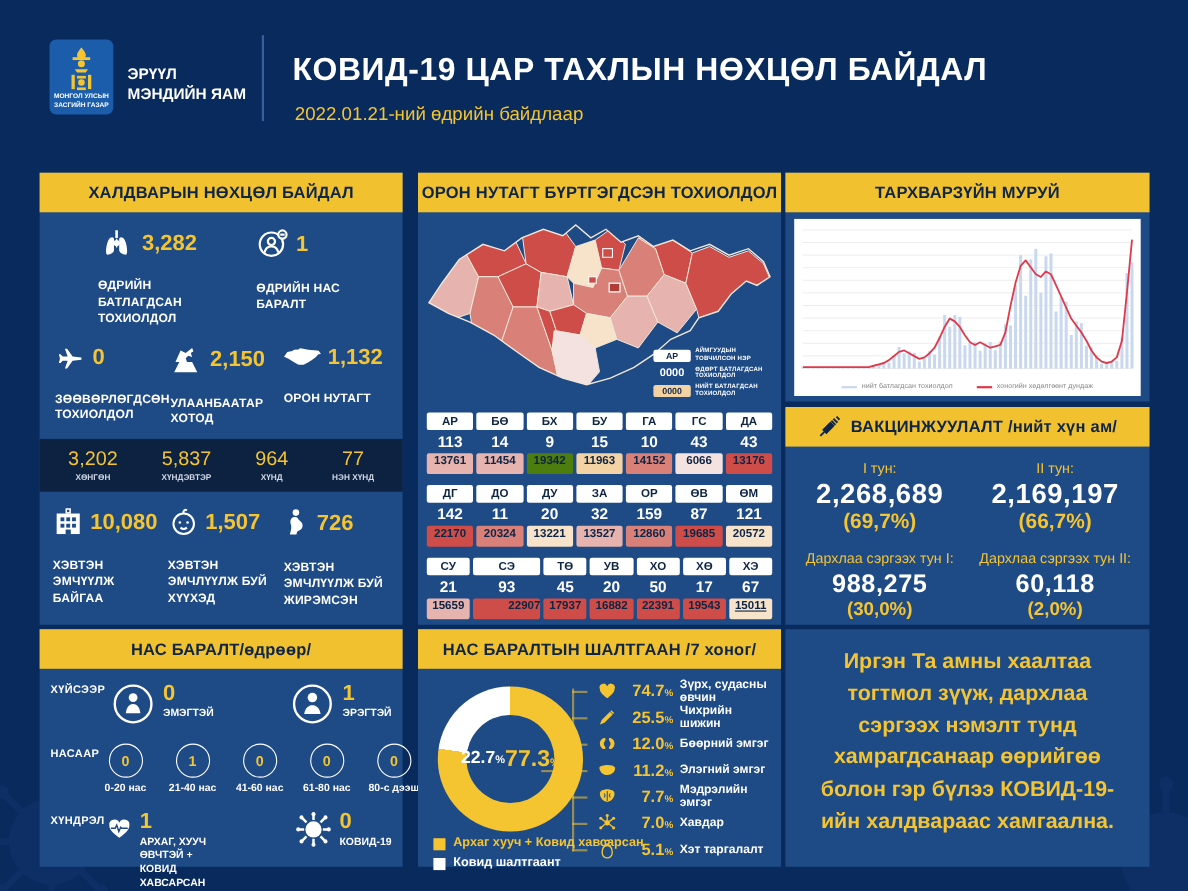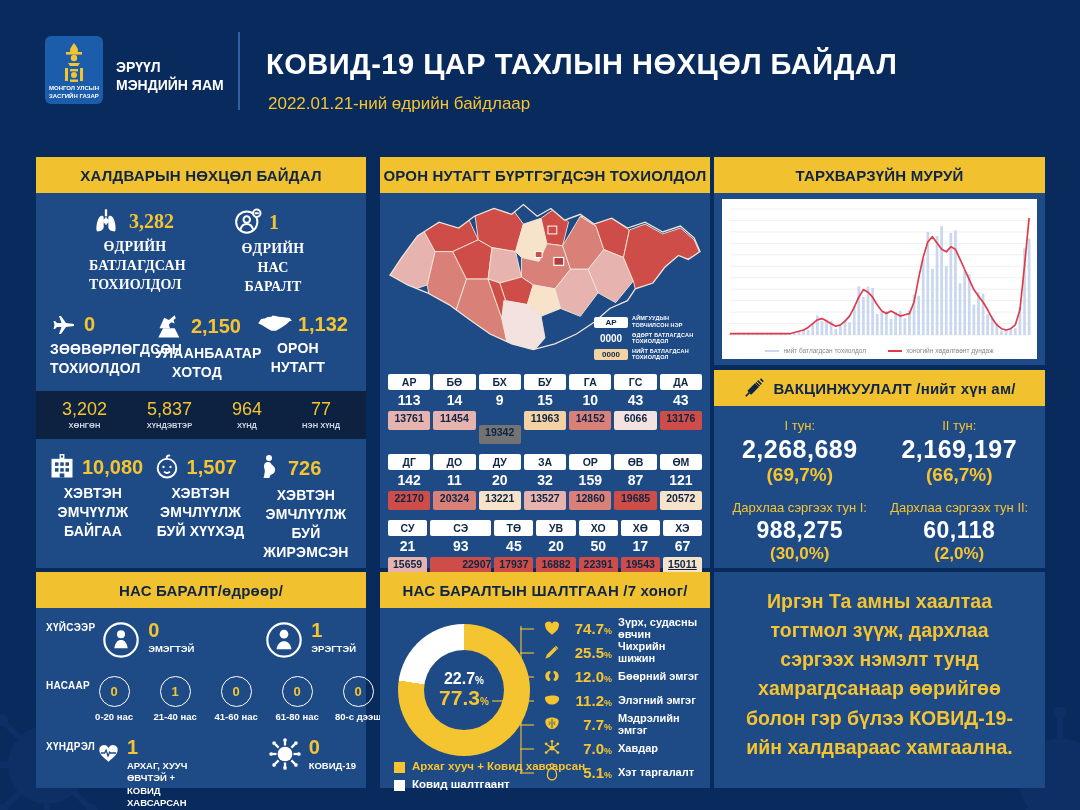--- a/index.html
+++ b/index.html
@@ -32,23 +32,23 @@
   .p-epi{left:714px;top:157px;width:331px;height:208px;}
   .p-vacc{left:714px;top:370px;width:331px;height:198px;}
   .p-death{left:36px;top:572px;width:330px;height:216px;}
   .p-cause{left:380px;top:572px;width:330px;height:216px;}
   .p-msg{left:714px;top:572px;width:331px;height:216px;}
 
   
   .stat{display:flex;flex-direction:column;}
   .stat .top{display:flex;align-items:center;gap:6px;}
   .stat .num{color:var(--yellow);font-weight:bold;font-size:20px;}
-  .stat .lbl{color:#fff;font-weight:bold;font-size:14px;line-height:1.35;margin-top:3px;letter-spacing:.2px;text-align:center;}
+  .stat .lbl{color:#fff;font-weight:bold;font-size:11px;line-height:1.35;margin-top:18px;letter-spacing:.2px;}
   .stat svg{color:#fff;}
-  .irow1{display:flex;justify-content:center;gap:52px;padding:14px 10px 8px;font-family:Liberation Serif, serif;}
+  .irow1{display:flex;justify-content:center;gap:52px;padding:14px 10px 8px;}
   .irow2{display:flex;justify-content:space-between;padding:8px 18px 10px 14px;}
   .sev{background:var(--dark);display:flex;justify-content:space-around;padding:8px 6px 9px;}
   .sev .cell{text-align:center;}
   .sev .v{color:var(--yellow);font-weight:normal;font-size:18px;}
   .sev .l{color:#cfd6e4;font-weight:bold;font-size:7.5px;margin-top:1px;}
   .irow3{display:flex;justify-content:space-between;padding:14px 12px 6px 12px;}
   .irow4{display:flex;justify-content:center;gap:56px;padding:12px 10px;}
 
   
   .map-wrap{position:relative;padding:5px 8px 0;}
@@ -94,21 +94,21 @@
   .agecell{text-align:center;width:48px;}
   .agec{width:31px;height:31px;border:1.7px solid #fff;border-radius:50%;margin:0 auto;
         display:flex;align-items:center;justify-content:center;color:var(--yellow);font-weight:bold;font-size:13px;}
   .agecell .r{color:#fff;font-weight:bold;font-size:9.5px;margin-top:4px;line-height:1.25;}
   .comprow .body{display:flex;gap:64px;padding:10px 0;}
 
   
   .cwrap{position:relative;height:180px;}
   .donut{position:absolute;left:18px;top:16px;width:132px;height:132px;border-radius:50%;}
   .donut .hole{position:absolute;left:26px;top:26px;width:80px;height:80px;border-radius:50%;background:var(--panel);
-               display:flex;flex-direction:column;align-items:center;justify-content:center;line-height:1.05;}
+               display:flex;flex-direction:row;align-items:center;justify-content:center;line-height:1.05;}
   .hole .a{color:#fff;font-weight:bold;font-size:16px;}
   .hole .b{color:var(--yellow);font-weight:bold;font-size:21px;}
   .hole .pc{font-size:10px;}
   .cleg{position:absolute;left:14px;top:152px;font-size:11.5px;font-weight:bold;}
   .cleg .row{display:flex;gap:7px;margin-bottom:5px;align-items:flex-start;}
   .cleg .sq{width:11px;height:11px;margin-top:2px;flex:none;}
   .clist{position:absolute;left:162px;top:8px;width:160px;}
   .cl-line{position:absolute;left:-22px;top:10px;bottom:10px;width:1.5px;background:rgba(245,196,49,.55);}
   .cl-conn{position:absolute;left:-50px;top:84px;width:28px;height:1.5px;background:rgba(245,196,49,.55);}
   .cl-item{position:relative;display:flex;align-items:center;gap:6px;height:24px;}
@@ -420,21 +420,21 @@
           <div class="rt-abbr">ДА</div>
           <div class="rt-daily">113</div>
           <div class="rt-daily">14</div>
           <div class="rt-daily">9</div>
           <div class="rt-daily">15</div>
           <div class="rt-daily">10</div>
           <div class="rt-daily">43</div>
           <div class="rt-daily">43</div>
           <div class="rt-total" style="background: rgb(230, 179, 174);">13761</div>
           <div class="rt-total" style="background: rgb(230, 179, 174);">11454</div>
-          <div class="rt-total" style="background: #737373; margin-top: 14px;">19342</div>
+          <div class="rt-total" style="background: #4d7c0f;">19342</div>
           <div class="rt-total" style="background: rgb(243, 211, 164);">11963</div>
           <div class="rt-total" style="background: rgb(217, 128, 121);">14152</div>
           <div class="rt-total" style="background: rgb(243, 226, 224);">6066</div>
           <div class="rt-total" style="background: rgb(207, 77, 72);">13176</div>
         </div>
         <div class="rt-group">
           <div class="rt-abbr">ДГ</div>
           <div class="rt-abbr">ДО</div>
           <div class="rt-abbr">ДУ</div>
           <div class="rt-abbr">ЗА</div>

